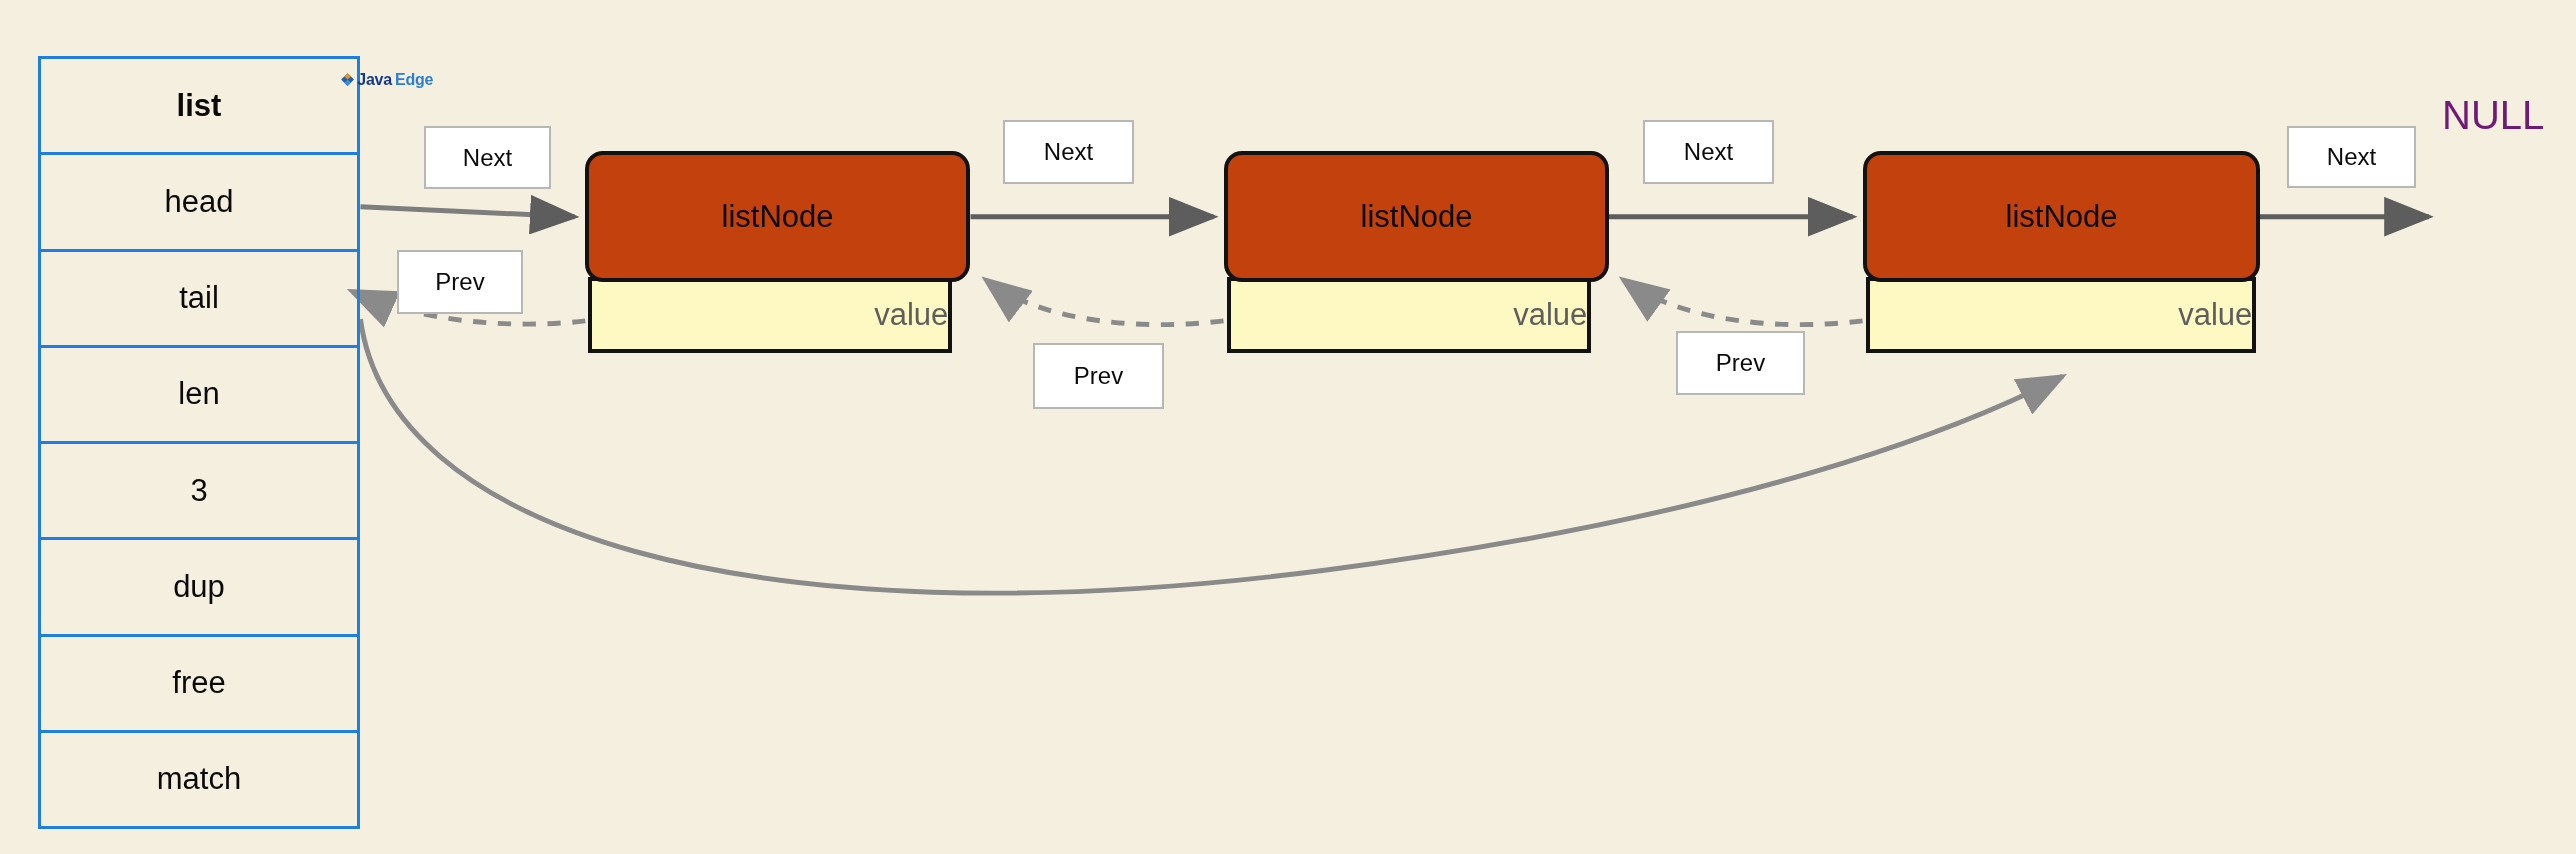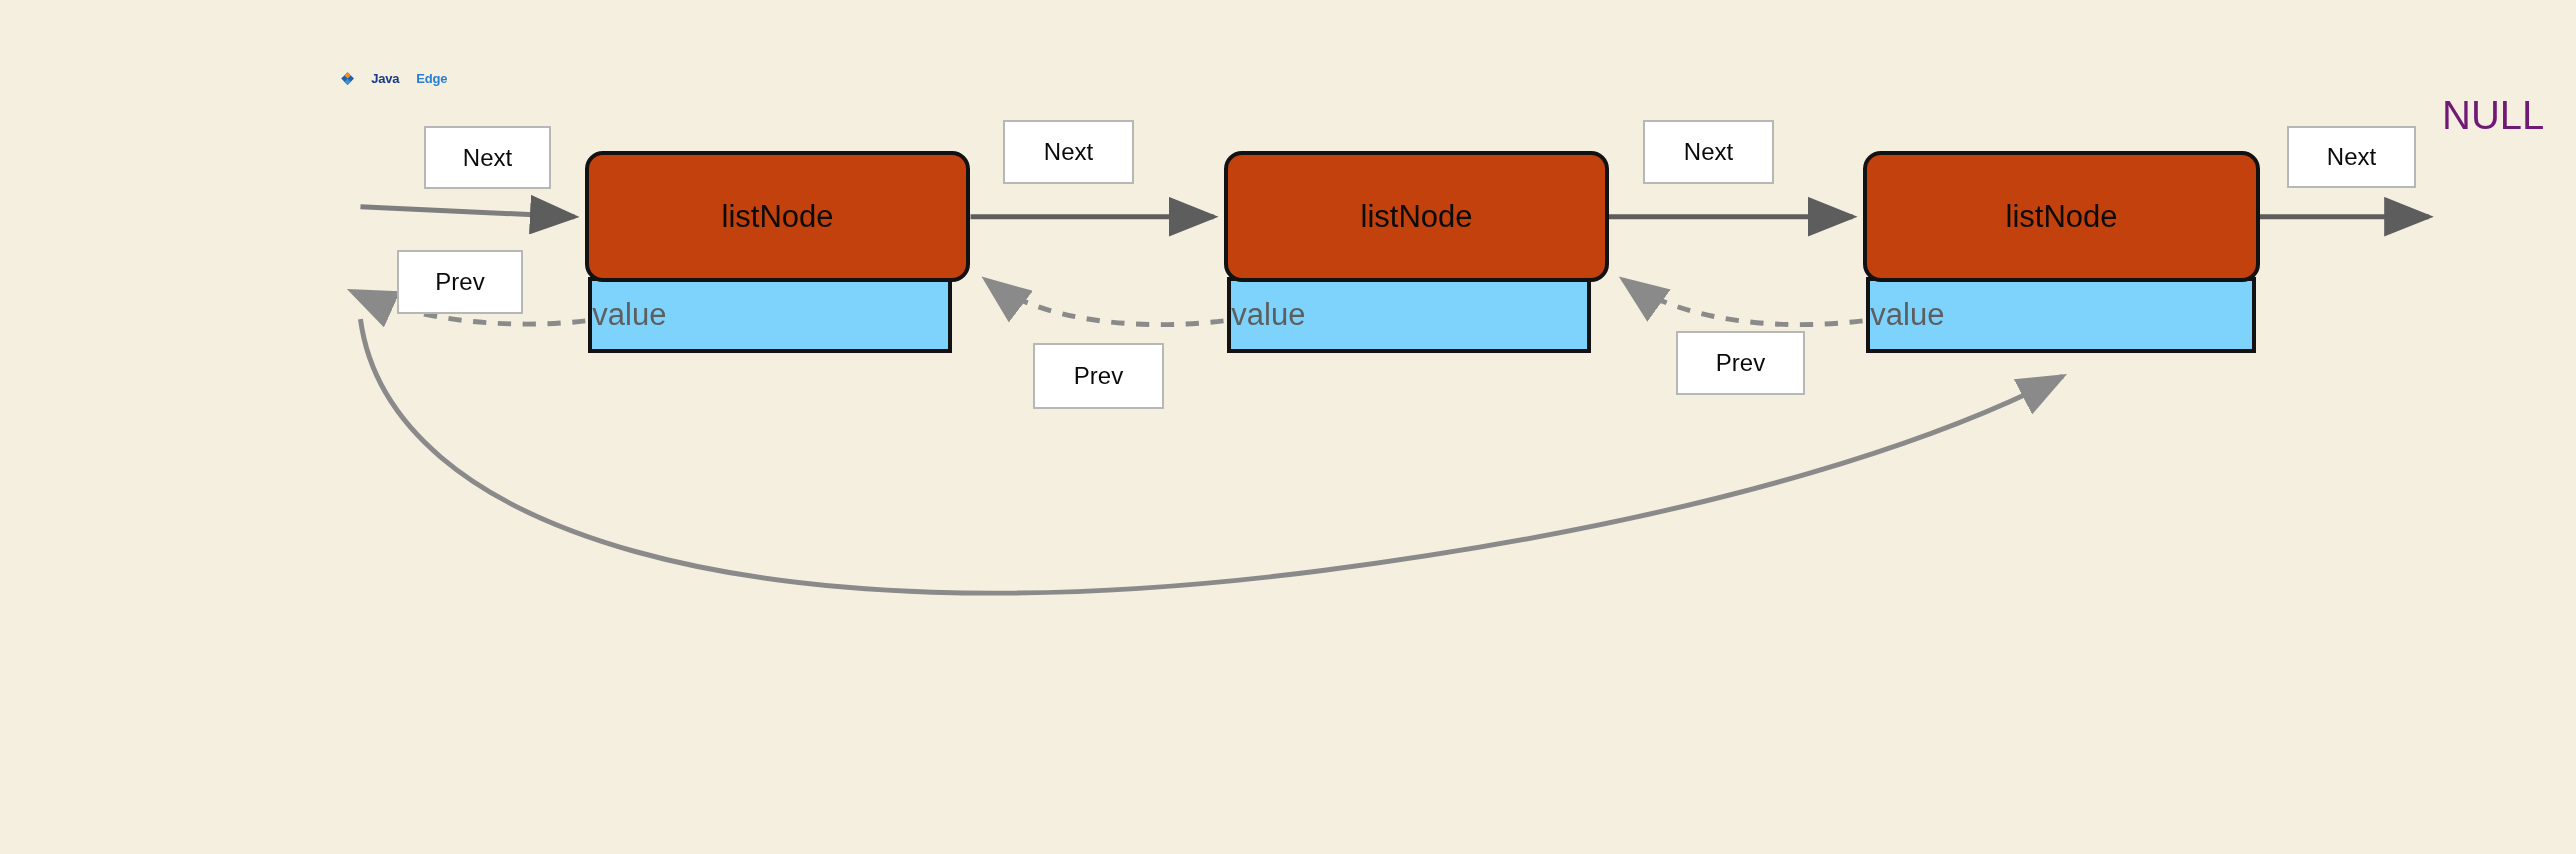--- a/index.html
+++ b/index.html
@@ -52,26 +52,26 @@
     box-sizing: border-box;
     display: flex;
     align-items: center;
     justify-content: center;
     font-size: 31px;
     color: #0b0b0b;
     position: relative;
     z-index: 2;
   }
   .node-value {
-    background: #7dd3fc;
+    background: #fef9c3;
     border: 4.1px solid #121212;
     box-sizing: border-box;
     display: flex;
     align-items: center;
-    justify-content: flex-start;
+    justify-content: flex-end;
     font-size: 31px;
     color: #5e5e5e;
     position: relative;
     z-index: 1;
     margin-top: -5px;
   }
 
   
   .edge-label {
     position: absolute;
@@ -98,22 +98,22 @@
   }
 
   
   #watermark {
     position: absolute;
     left: 341px;
     top: 71px;
     z-index: 9;
     display: flex;
     align-items: center;
-    gap: 17px;
-    font-size: 13px;
+    gap: 3px;
+    font-size: 16px;
     font-weight: bold;
     letter-spacing: -0.2px;
   }
   #watermark .wm-java { color: #163a8a; }
   #watermark .wm-edge { color: #2a7fd4; }
 
   
   #arrows {
     position: absolute;
     left: 0; top: 0;
@@ -151,20 +151,46 @@
 
     <path d="M 708 388 C 620 398, 510 390, 425 352" fill="none" stroke="#8a8a8a" stroke-width="6" stroke-dasharray="16 14" marker-end="url(#ah-prev)"></path>
 
     <path d="M 1480 388 C 1380 400, 1260 390, 1192 338" fill="none" stroke="#8a8a8a" stroke-width="6" stroke-dasharray="16 14" marker-end="url(#ah-prev)"></path>
 
     <path d="M 2253 388 C 2155 400, 2035 390, 1963 338" fill="none" stroke="#8a8a8a" stroke-width="6" stroke-dasharray="16 14" marker-end="url(#ah-prev)"></path>
 
     <path d="M 436 386 C 470 640, 900 780, 1600 690 C 2100 625, 2370 520, 2495 455" fill="none" stroke="#8a8a8a" stroke-width="6" marker-end="url(#ah-tail)"></path>
   </svg>
 
+  <div id="list-struct">
+    <div class="struct-row title">
+      <span>list</span>
+    </div>
+    <div class="struct-row">
+      <span>head</span>
+    </div>
+    <div class="struct-row">
+      <span>tail</span>
+    </div>
+    <div class="struct-row">
+      <span>len</span>
+    </div>
+    <div class="struct-row">
+      <span>3</span>
+    </div>
+    <div class="struct-row">
+      <span>dup</span>
+    </div>
+    <div class="struct-row">
+      <span>free</span>
+    </div>
+    <div class="struct-row">
+      <span>match</span>
+    </div>
+  </div>
 
   <div id="watermark">
     <svg width="13.2" height="13.2" viewBox="0 0 16 16">
       <g transform="rotate(45 8 8)">
         <rect x="2.5" y="2.5" width="11" height="11" fill="#1f5fb0"></rect>
         <rect x="2.5" y="2.5" width="5.5" height="5.5" fill="#e8921f"></rect>
         <rect x="8" y="8" width="5.5" height="5.5" fill="#3e8fd0"></rect>
       </g>
     </svg>
     <span class="wm-java">Java</span>

